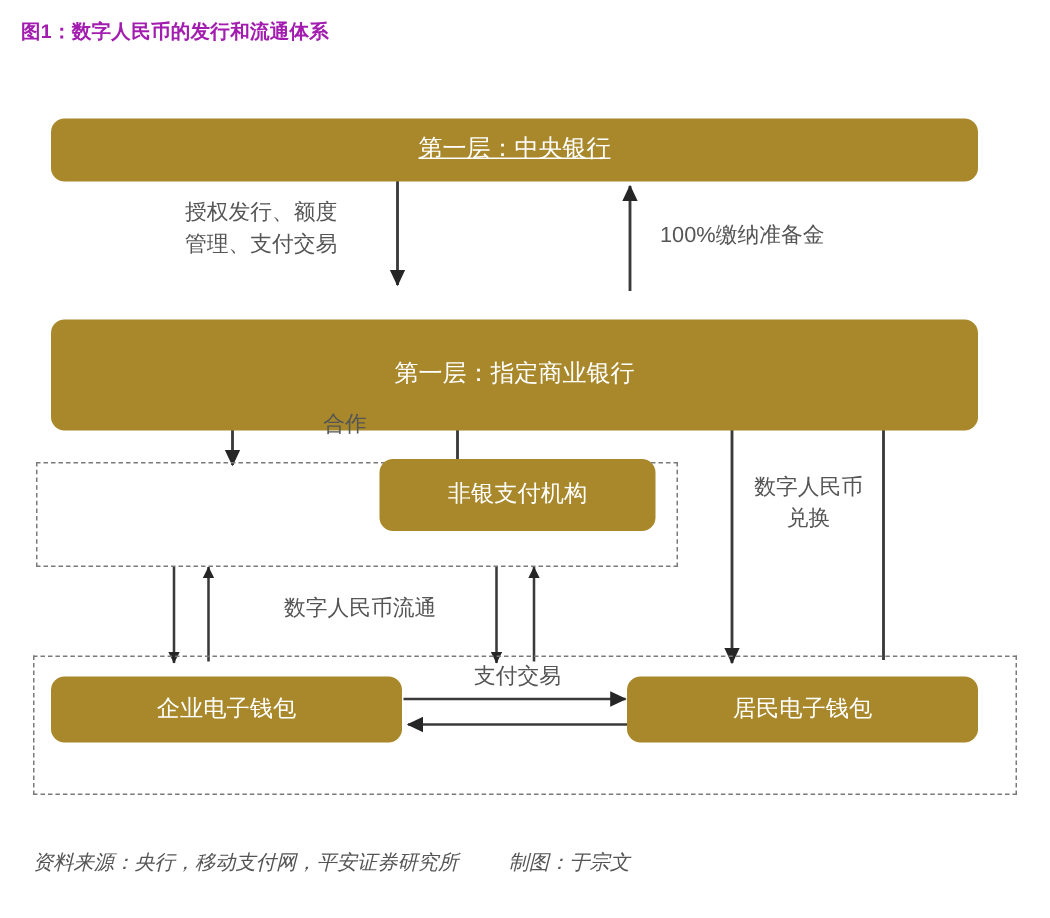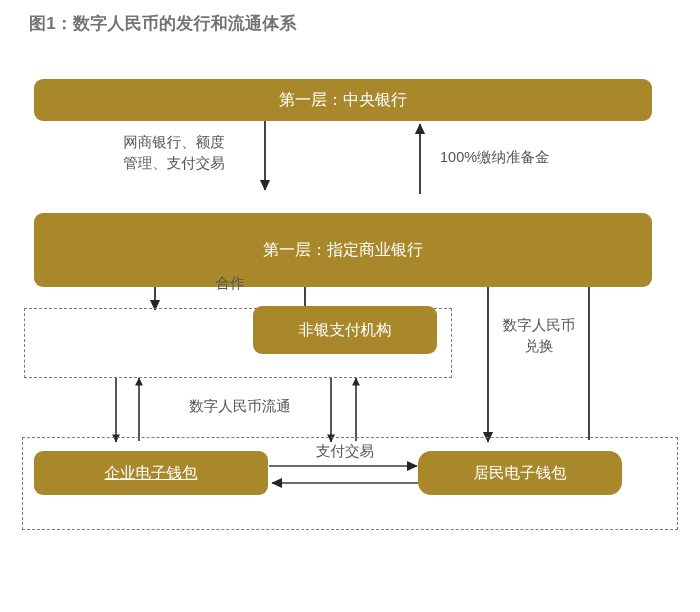--- a/index.html
+++ b/index.html
@@ -18,26 +18,25 @@
   #page {
     position: relative;
     width: 700px;
     height: 612px;
   }
   
   .title {
     position: absolute;
     left: 14px;
     top: 12px;
-    font-size: 17px;
+    font-size: 13px;
     font-weight: bold;
-    color: #737373;
+    color: #a21caf;
     letter-spacing: 0.2px;
     white-space: nowrap;
-    margin-left: 15px;
   }
   
   #wires {
     position: absolute;
     left: 0;
     top: 0;
     width: 700px;
     height: 612px;
     pointer-events: none;
   }
@@ -118,26 +117,26 @@
     <line x1="139" y1="441" x2="139" y2="378" stroke="#3a3a3a" stroke-width="1.7" marker-end="url(#ah)"></line>
 
     <line x1="331" y1="378" x2="331" y2="442" stroke="#3a3a3a" stroke-width="1.7" marker-end="url(#ah)"></line>
     <line x1="356" y1="441" x2="356" y2="378" stroke="#3a3a3a" stroke-width="1.7" marker-end="url(#ah)"></line>
 
     <line x1="269" y1="466" x2="417" y2="466" stroke="#3a3a3a" stroke-width="1.7" marker-end="url(#ah-big)"></line>
 
     <line x1="418" y1="483" x2="272" y2="483" stroke="#3a3a3a" stroke-width="1.7" marker-end="url(#ah-big)"></line>
   </svg>
 
-  <div class="gbox big" style="left:34px; top:79px; width:618px; height:42px;">
+  <div class="gbox big" style="left:34px; top:79px; width:618px; height:42px;text-decoration:underline;">
     <span class="ln">第一层：中央银行</span>
   </div>
 
   <div class="elabel" style="left:94px; top:132px; width:160px;">
-    <span>网商银行、额度</span><br>
+    <span>授权发行、额度</span><br>
     <span>管理、支付交易</span>
   </div>
 
   <div class="elabel" style="left:440px; top:147px; width:170px; text-align:left;">
     <span>100%缴纳准备金</span>
   </div>
 
   <div class="gbox big" style="left:34px; top:194px; width:618px; height:74px; flex-direction:column;margin-top:19px;">
     <span class="ln">第一层：指定商业银行</span>
   </div>
@@ -163,22 +162,27 @@
     <span>支付交易</span>
   </div>
 
   <div class="elabel" style="left:165px; top:396px; width:150px;">
     <span>数字人民币流通</span>
   </div>
 
   <div class="dashgroup" style="left:22px; top:437px; width:656px; height:93px;">
   </div>
 
-  <div class="gbox" style="left:34px; top:451px; width:234px; height:44px;text-decoration:underline;">
+  <div class="gbox" style="left:34px; top:451px; width:234px; height:44px;">
     <span class="ln">企业电子钱包</span>
   </div>
 
-  <div class="gbox" style="left:418px; top:451px; width:204px; height:44px;border-radius:13px;">
+  <div class="gbox" style="left:418px; top:451px; width:234px; height:44px;">
     <span class="ln">居民电子钱包</span>
   </div>
 
+  <div class="footer">
+    <span>资料来源：央行，移动支付网，平安证券研究所</span>
+    <span class="gap"></span>
+    <span>制图：于宗文</span>
+  </div>
 
 </div>
 
 </body></html>

